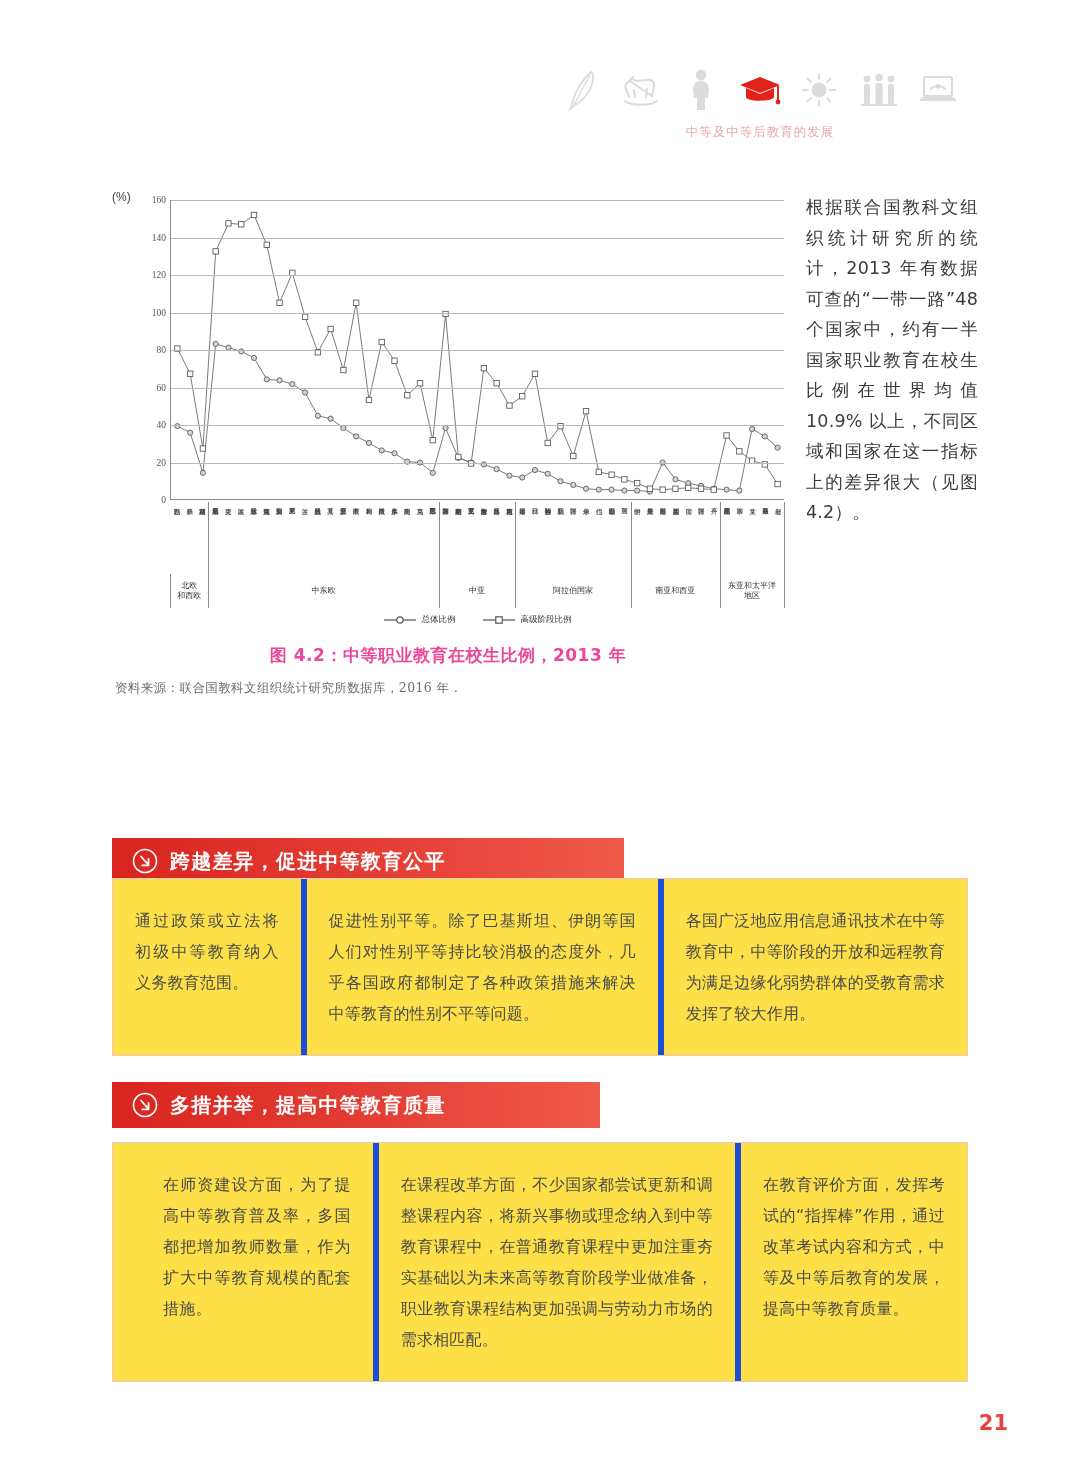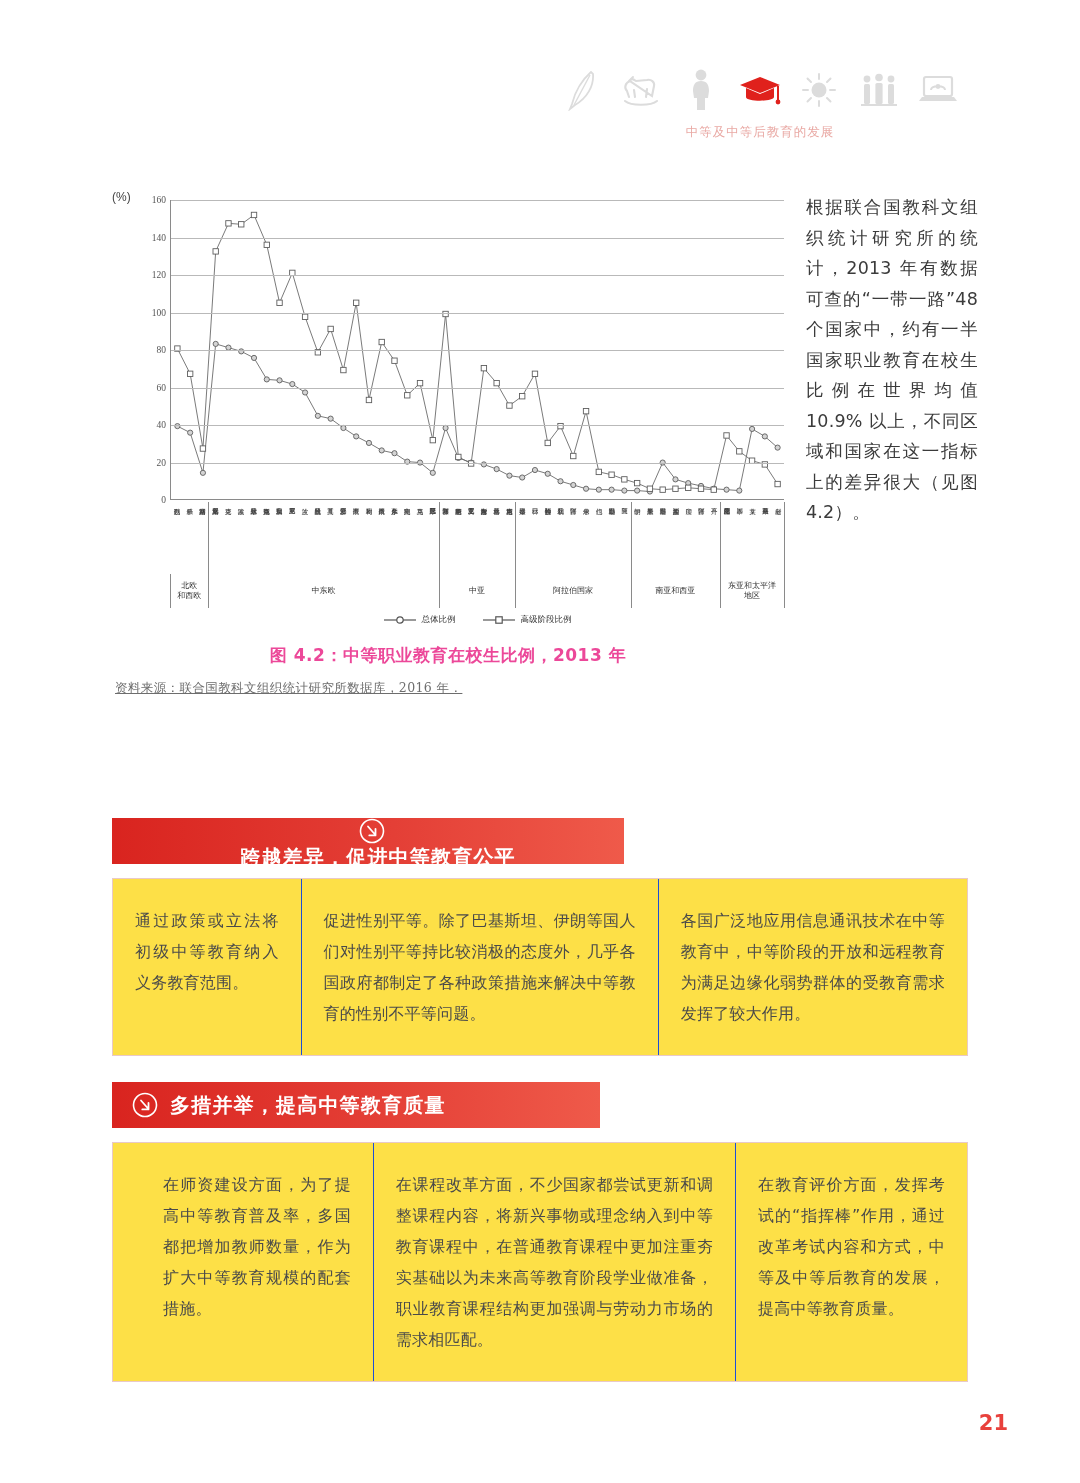--- a/index.html
+++ b/index.html
@@ -63,21 +63,21 @@
   .legend-item svg{display:block;}
 
   .fig-title{
     position:absolute;left:112px;top:644px;width:672px;text-align:center;
     color:#ec4899;font-size:17px;font-weight:bold;
     font-family:"DejaVu Sans",sans-serif;letter-spacing:.5px;
   }
   .fig-source{
     position:absolute;left:115px;top:680px;
     color:#6d6d6d;font-size:12.5px;
-    font-family:"DejaVu Serif","Liberation Serif",serif;letter-spacing:.4px;text-decoration:underline;
+    font-family:"DejaVu Serif","Liberation Serif",serif;letter-spacing:.4px;
   }
 
   
   .sidecol{
     position:absolute;left:806px;top:192px;width:172px;
     font-size:17.5px;line-height:30.5px;color:#3b3b3b;
     text-align:justify;letter-spacing:.2px;
     font-family:"DejaVu Sans",sans-serif;
   }
 
@@ -98,21 +98,21 @@
   .banner .btxt{font-size:20px;font-weight:bold;letter-spacing:1.2px;
     font-family:"DejaVu Sans",sans-serif;}
 
   
   .cards{position:absolute;display:flex;border:1px solid #e9c9c8;box-sizing:border-box;background:#fde047;margin-top:14px;}
   .card{
     box-sizing:border-box;padding:26px 22px 20px 22px;
     font-size:16px;line-height:31px;color:#4a4a4a;letter-spacing:.2px;
     text-align:justify;font-family:"DejaVu Sans",sans-serif;
   }
-  .card + .card{border-left:1px solid #1d4ed8;}
+  .card + .card{border-left:6px solid #1d4ed8;}
 
   .page-num{
     position:absolute;right:72px;bottom:48px;
     color:#e8413c;font-size:21px;font-weight:bold;
     font-family:"DejaVu Sans",sans-serif;
   }
 </style>
 </head>
 <body>
 
@@ -432,21 +432,21 @@
       </div>
     </div>
   </div>
 
   <div class="fig-title">图 4.2：中等职业教育在校生比例，2013 年</div>
   <div class="fig-source">资料来源：联合国教科文组织统计研究所数据库，2016 年．</div>
 
   <div class="sidecol">根据联合国教科文组织统计研究所的统计，2013 年有数据可查的“一带一路”48 个国家中，约有一半国家职业教育在校生比例在世界均值 10.9% 以上，不同区域和国家在这一指标上的差异很大（见图 4.2）。</div>
 
 
-  <div class="banner" style="left:112px;top:818px;width:512px;flex-direction:column;">
+  <div class="banner" style="left:112px;top:838px;width:512px;">
     <span class="arrow-circle">
       <svg width="26" height="26" viewBox="0 0 26 26">
           <circle cx="13" cy="13" r="11.5" fill="none" stroke="#fff" stroke-width="1.6"></circle>
           <path d="M9 8.5 L16.5 17 M16.5 11 L16.5 17.4 L10.3 17.4" fill="none" stroke="#fff" stroke-width="1.8" stroke-linecap="round" stroke-linejoin="round"></path>
         </svg>
     </span>
     <span class="btxt">跨越差异，促进中等教育公平</span>
   </div>
   <div class="cards" style="left:112px;top:864px;width:856px;height:178px;">
     <div class="card" style="width:188px;">通过政策或立法将初级中等教育纳入义务教育范围。</div>

